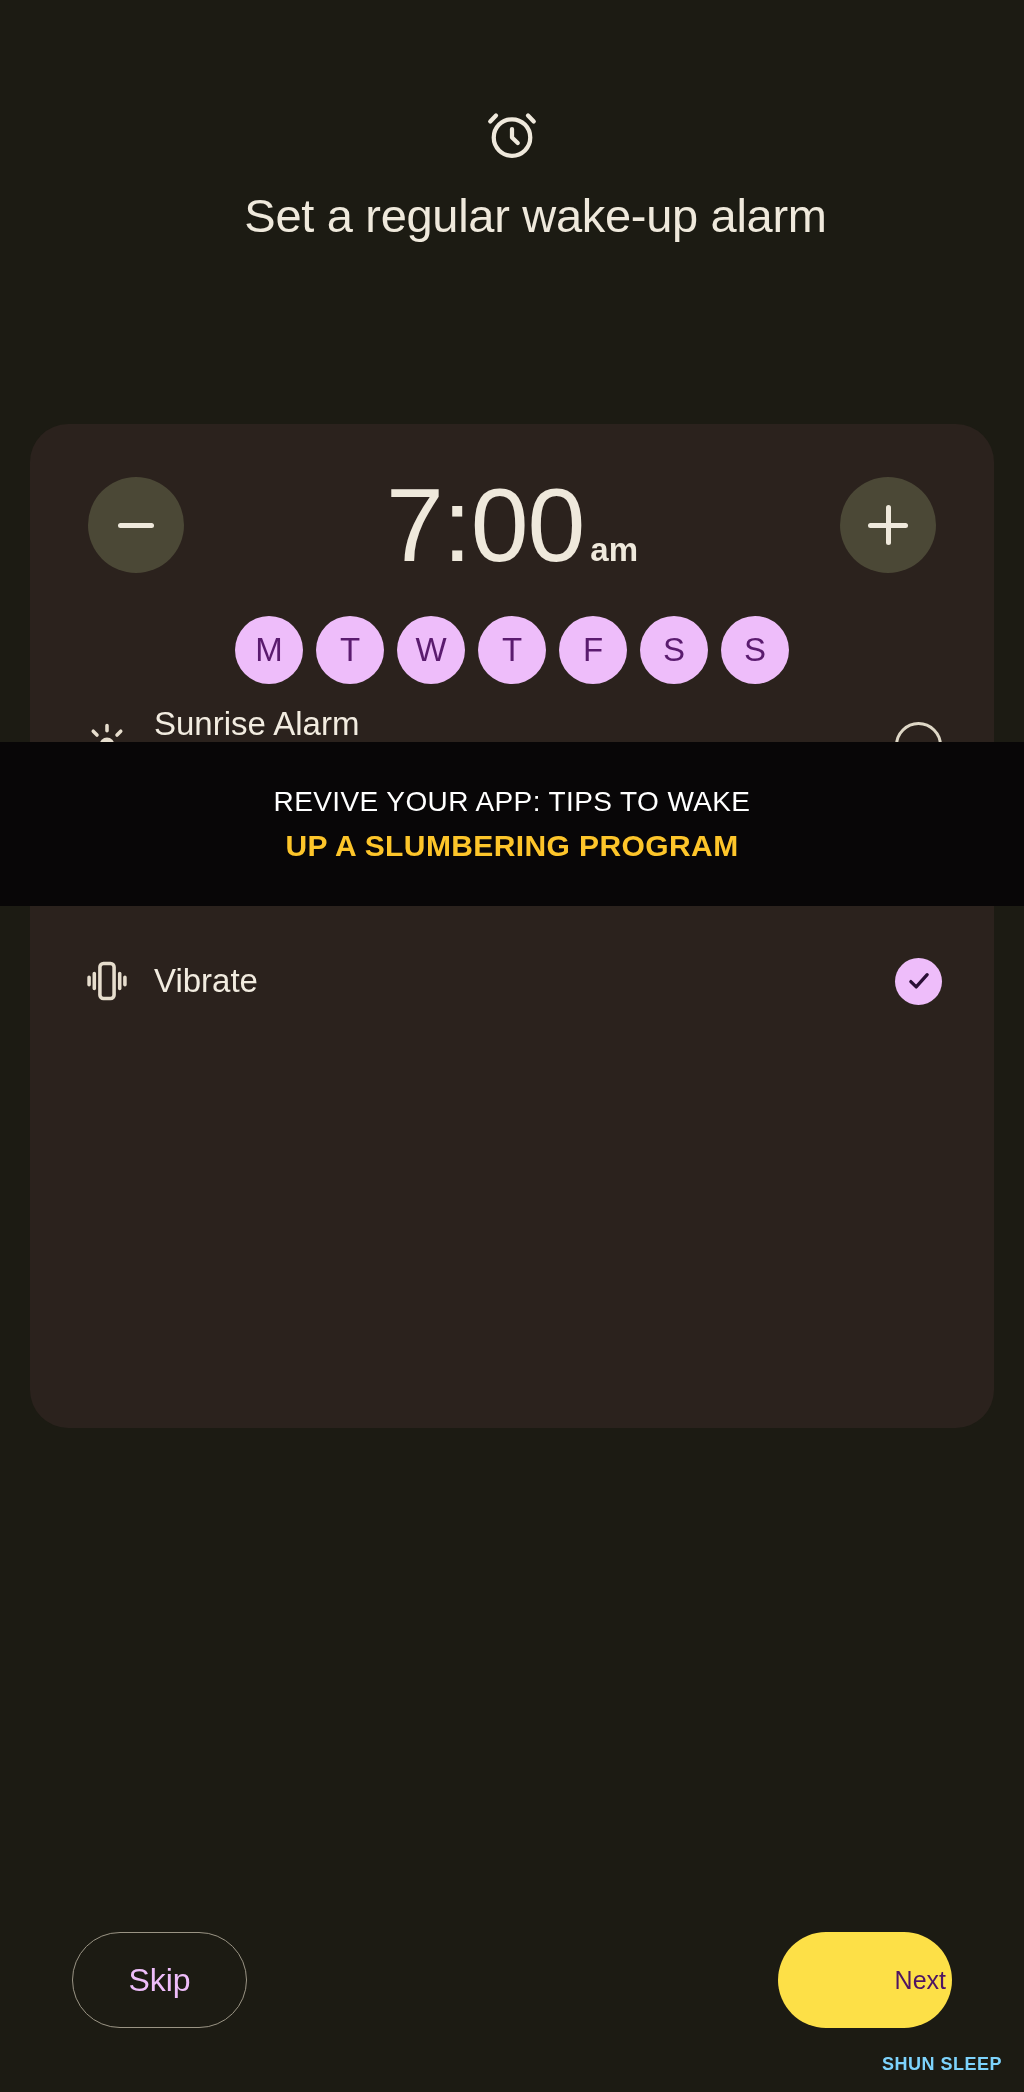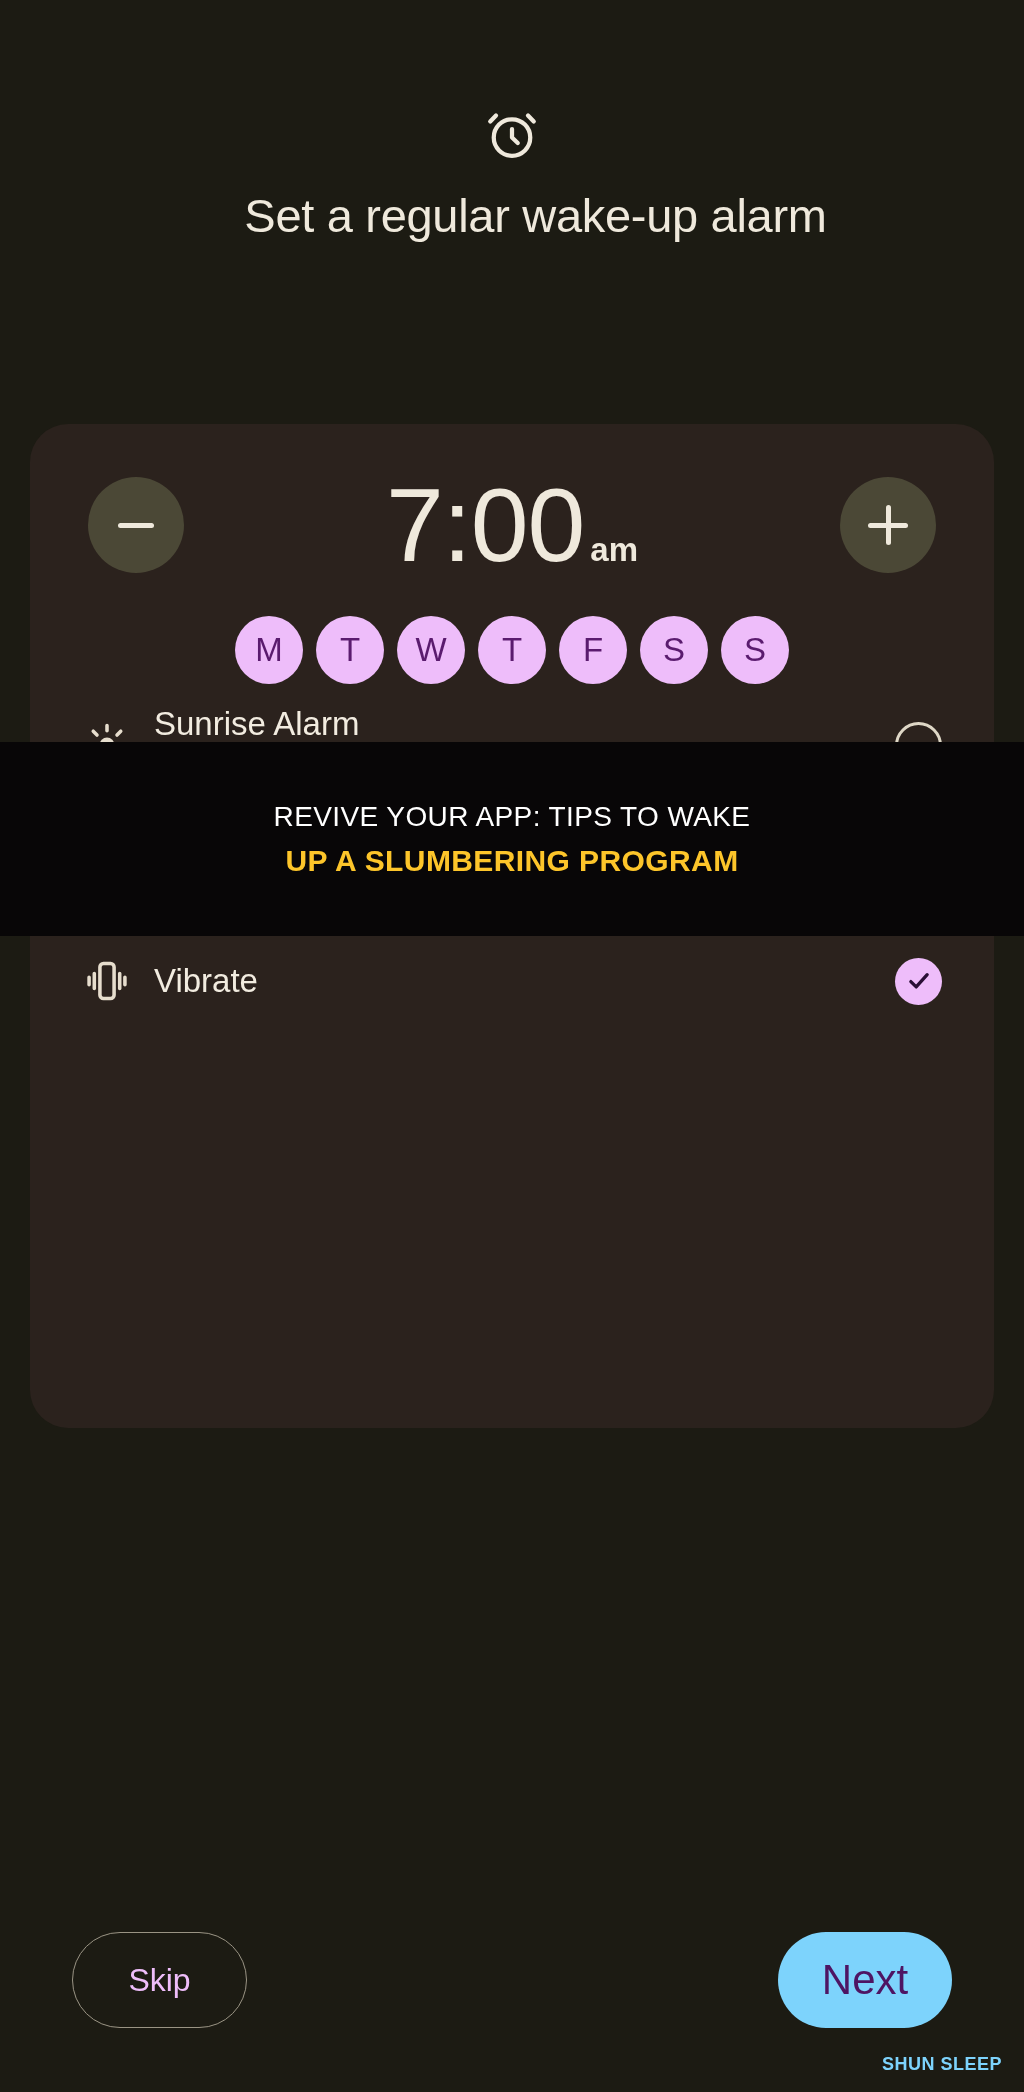--- a/index.html
+++ b/index.html
@@ -203,21 +203,21 @@
     align-items: center;
     justify-content: center;
   }
 
   
   .overlay-banner {
     position: absolute;
     left: 0;
     top: 742px;
     width: 1024px;
-    height: 194px;
+    height: 164px;
     background: #080607;
     display: flex;
     flex-direction: column;
     align-items: center;
     justify-content: center;
     gap: 11px;
   }
   .banner-line1 {
     font-size: 28px;
     font-weight: 400;
@@ -250,26 +250,27 @@
     border: 1.6px solid #9a9484;
     color: #eebdfa;
     font-size: 32px;
     font-family: "Liberation Sans", sans-serif;
     cursor: pointer;
   }
   .btn-next {
     width: 174px;
     height: 96px;
     border-radius: 48px;
-    background: #7dd3fc;
+    background: #fde047;
     border: none;
     color: #4e1563;
-    font-size: 42px;
+    font-size: 25px;
     font-family: "Liberation Sans", sans-serif;
     cursor: pointer;
+    text-align: right;
   }
 
   .watermark {
     position: absolute;
     right: 22px;
     bottom: 17px;
     font-size: 18px;
     font-weight: 700;
     color: #7dd3fc;
     letter-spacing: 0.5px;

